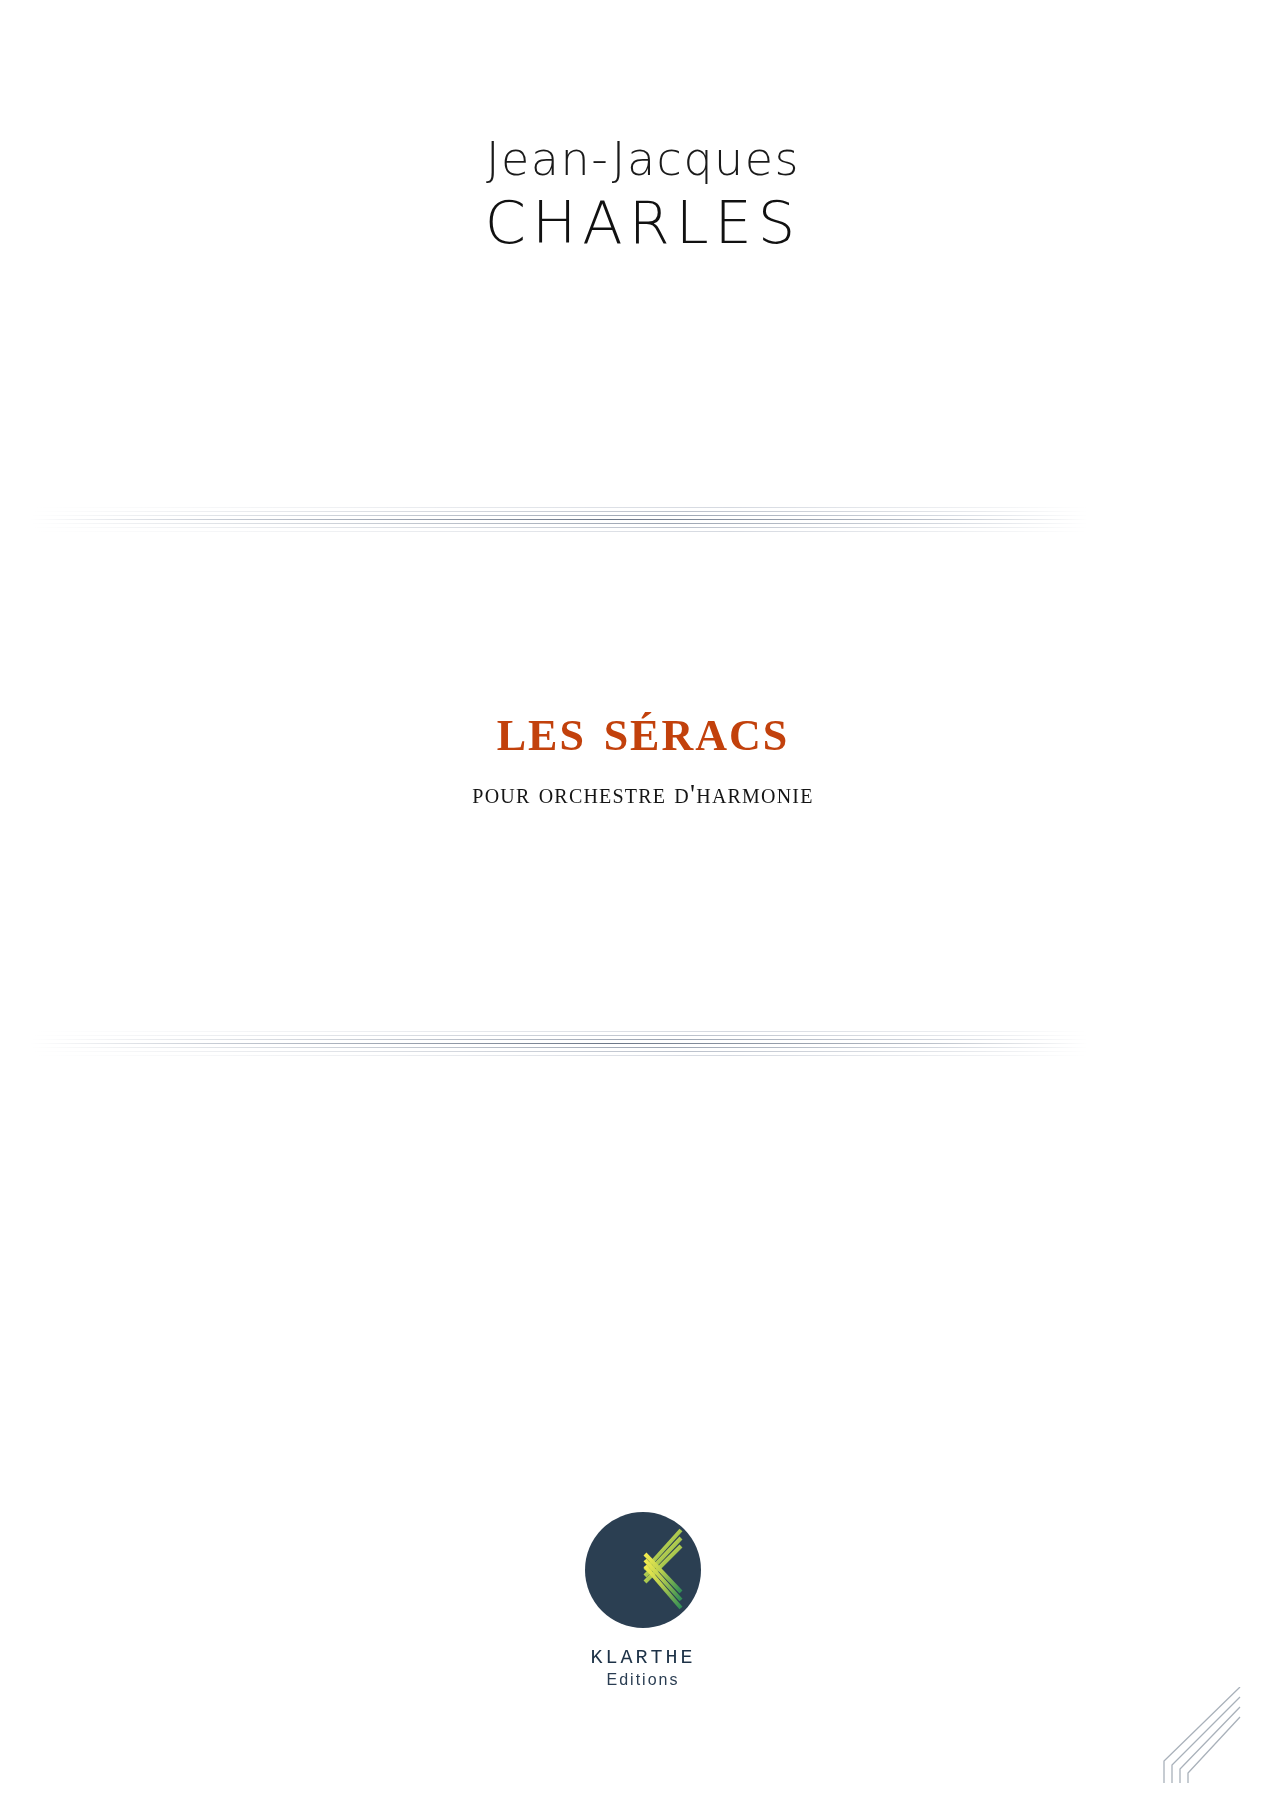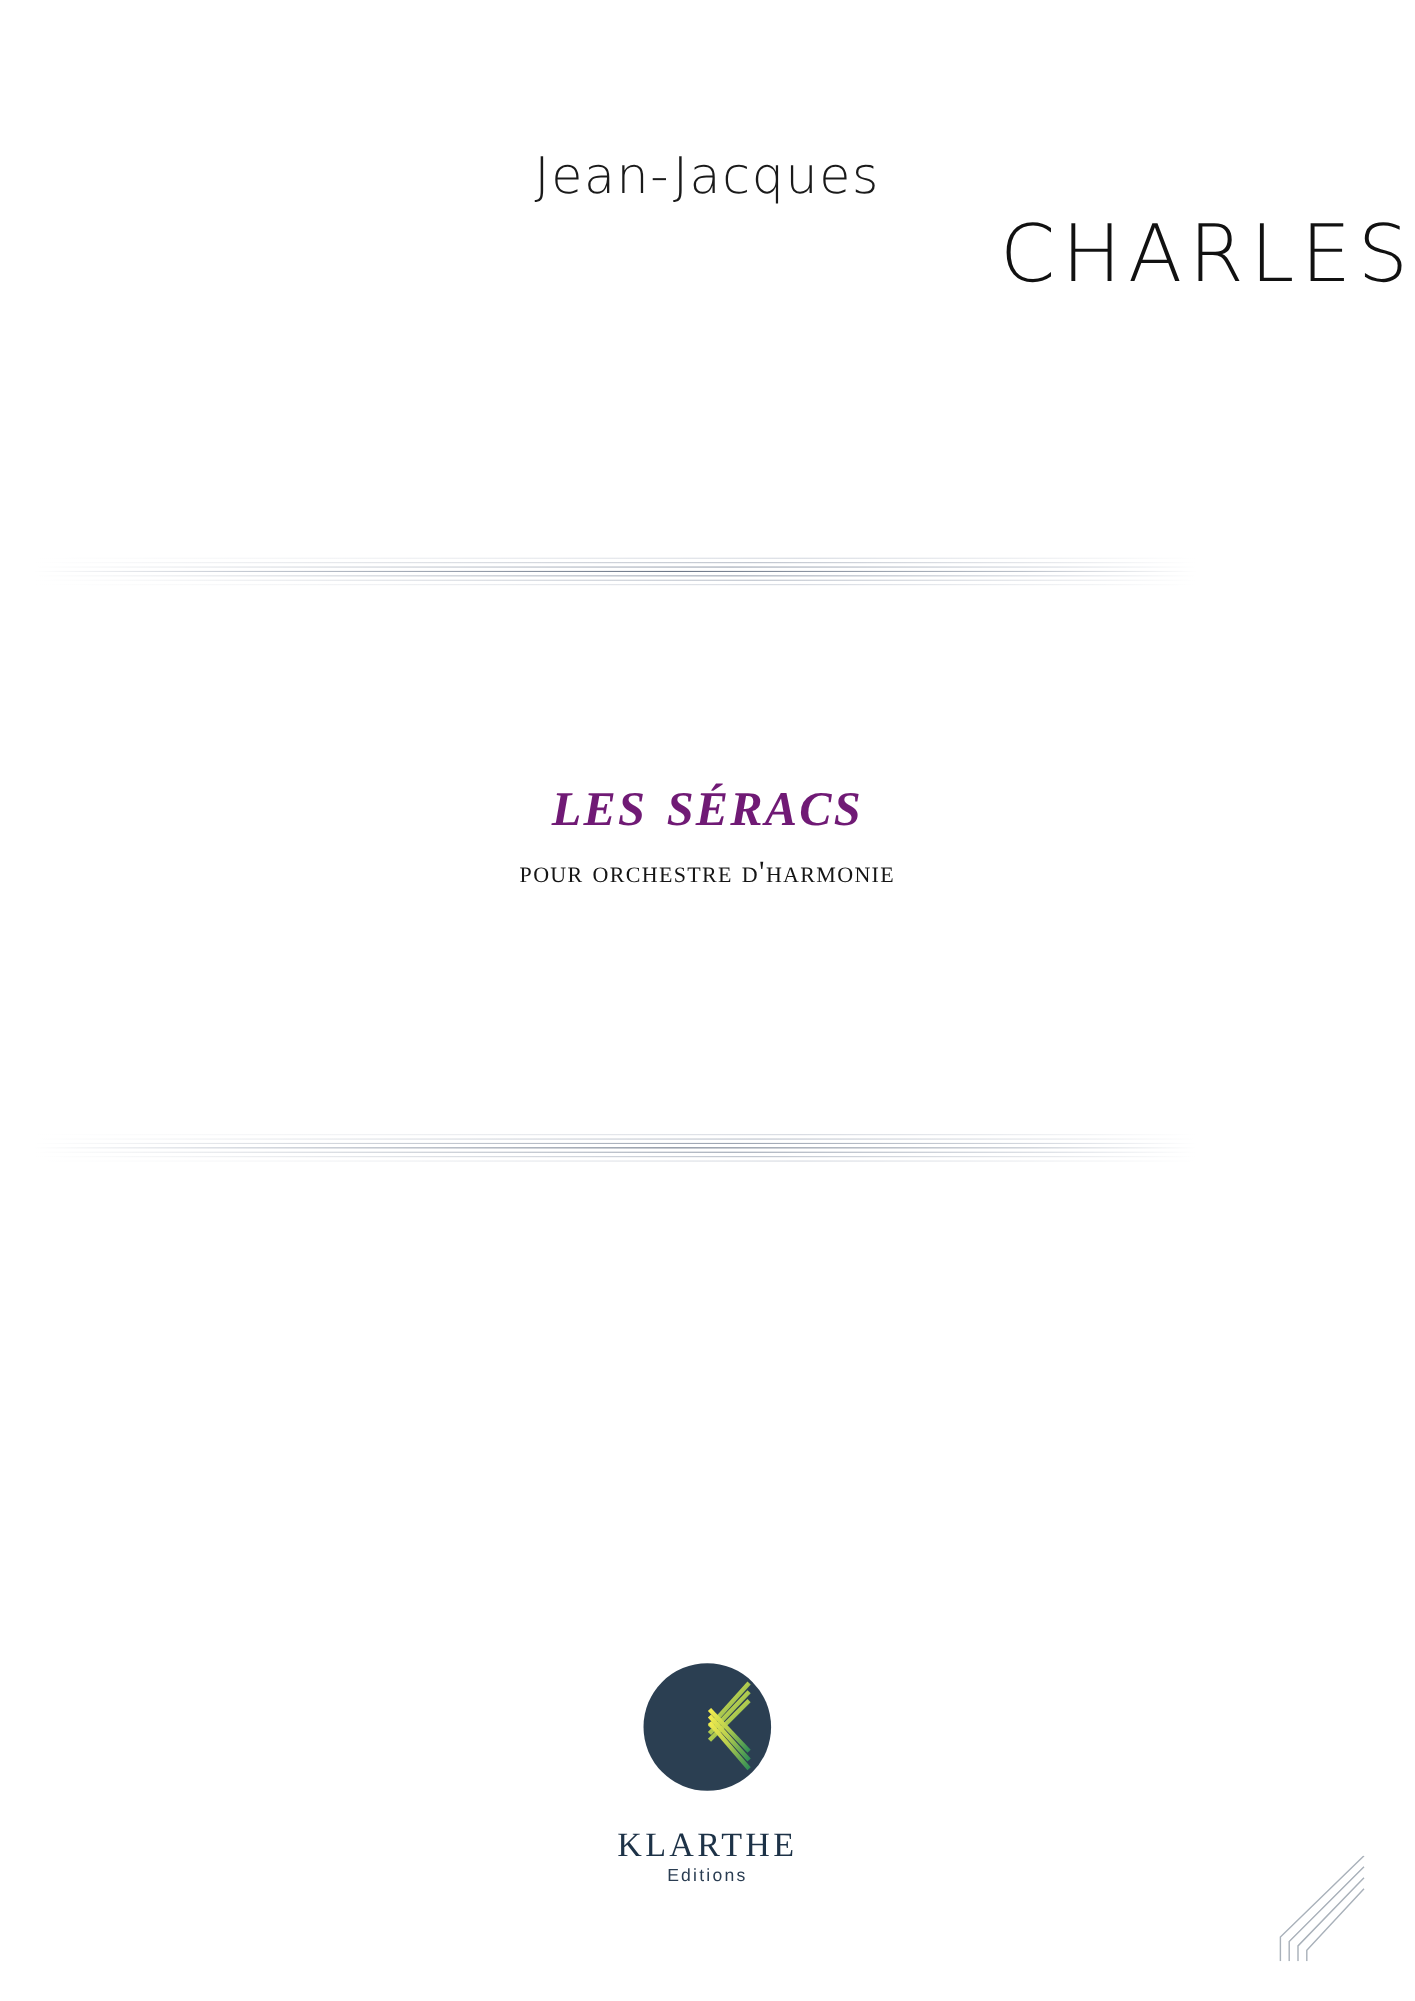--- a/index.html
+++ b/index.html
@@ -34,26 +34,25 @@
     font-weight: 300;
     font-size: 46px;
     letter-spacing: 1.5px;
     color: #1a1a1a;
     line-height: 1.05;
     margin: 0;
   }
   .composer-last {
     font-family: "DejaVu Sans", sans-serif;
     font-weight: 300;
-    font-size: 72px;
+    font-size: 59px;
     letter-spacing: 6px;
     color: #111111;
     line-height: 1.15;
     margin: 6px 0 0 0;
-    text-align: right;
   }
 
   
   .rule-group {
     position: absolute;
     left: 30px;
     width: 1058px;
     height: 26px;
   }
   .rule-group.top { top: 507px; }
@@ -75,26 +74,25 @@
     position: absolute;
     top: 695px;
     left: 0;
     width: 100%;
     text-align: center;
   }
   .work-title {
     font-family: "Liberation Serif", "DejaVu Serif", serif;
     font-size: 63px;
     letter-spacing: 2px;
-    color: #701a75;
+    color: #c2410c;
     margin: 0;
     line-height: 1.1;
     font-variant: small-caps;
     text-transform: lowercase;
-    font-style: italic;
   }
   .work-title::first-letter { }
   .work-subtitle {
     font-family: "Liberation Serif", "DejaVu Serif", serif;
     font-size: 28px;
     letter-spacing: 1.2px;
     color: #151515;
     margin: 14px 0 0 0;
     font-variant: small-caps;
     text-transform: lowercase;
@@ -108,25 +106,25 @@
     width: 100%;
     text-align: center;
   }
   .logo-wrap {
     display: inline-block;
     position: relative;
     width: 124px;
     height: 124px;
   }
   .logo-name {
-    font-family: Liberation Serif, serif;
-    font-size: 31px;
+    font-family: Liberation Mono, monospace;
+    font-size: 20px;
     letter-spacing: 3px;
     color: #1d3247;
-    margin: 22px 0 0 0;
+    margin: 10px 0 0 0;
   }
   .logo-sub {
     font-family: "Liberation Sans", sans-serif;
     font-size: 16px;
     letter-spacing: 2px;
     color: #2a3d52;
     margin: 2px 0 0 0;
     text-align: center;
   }
 

